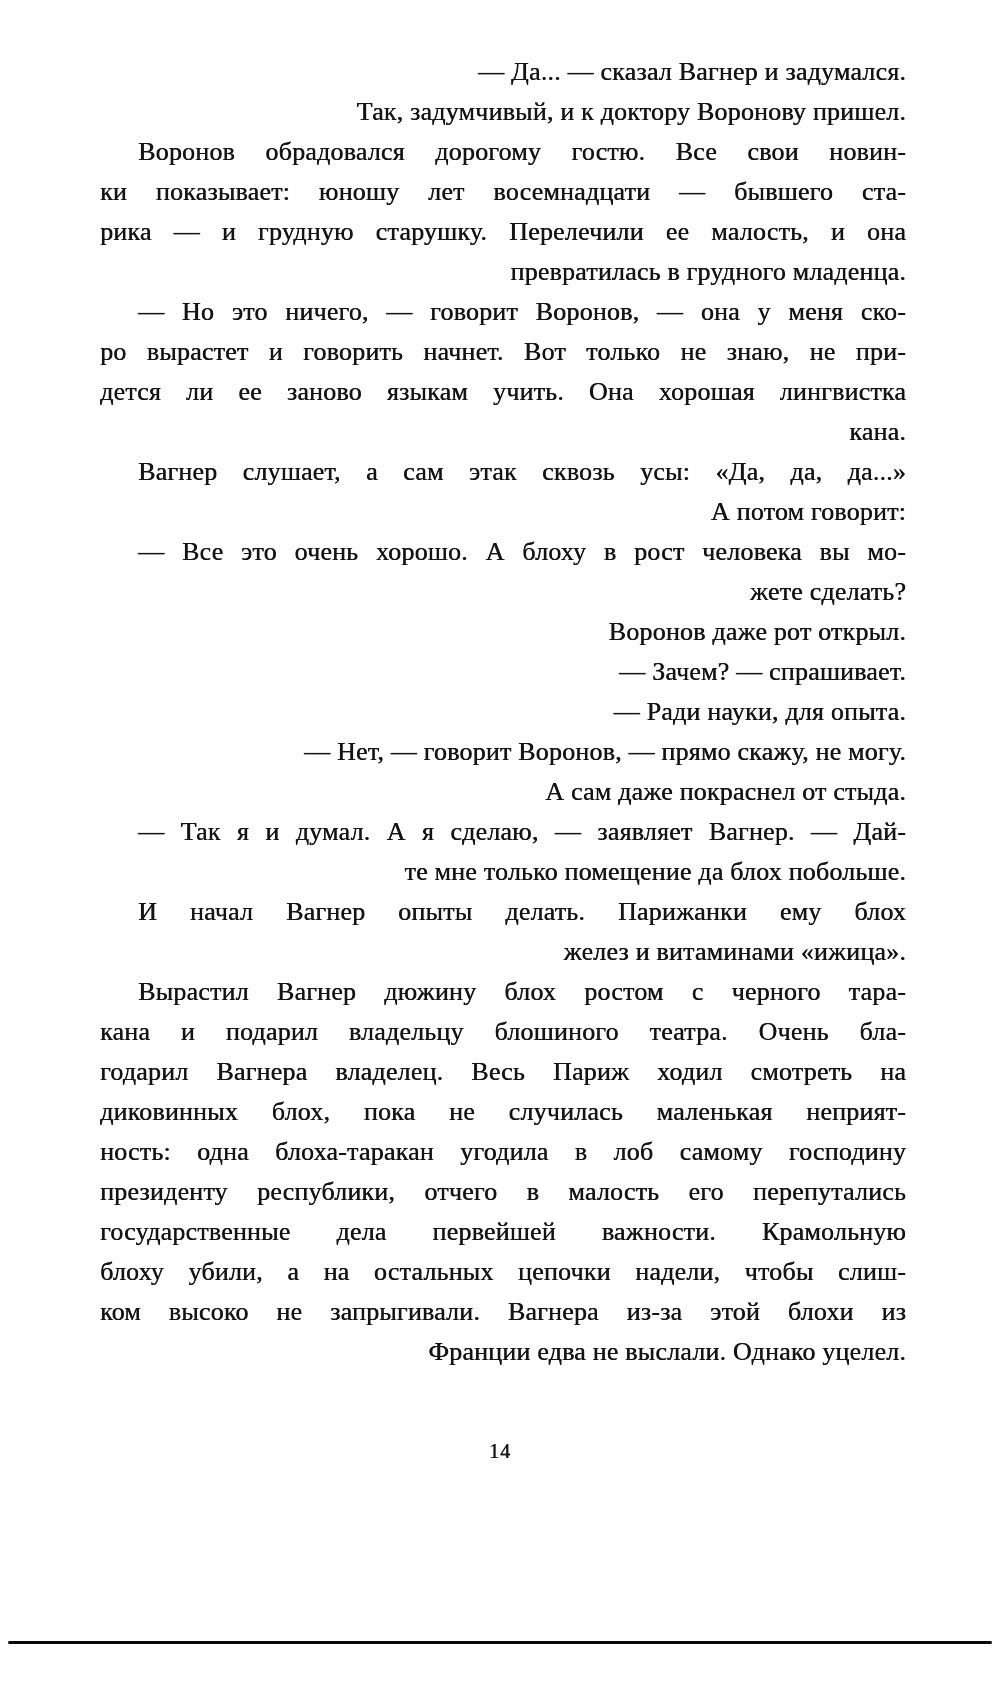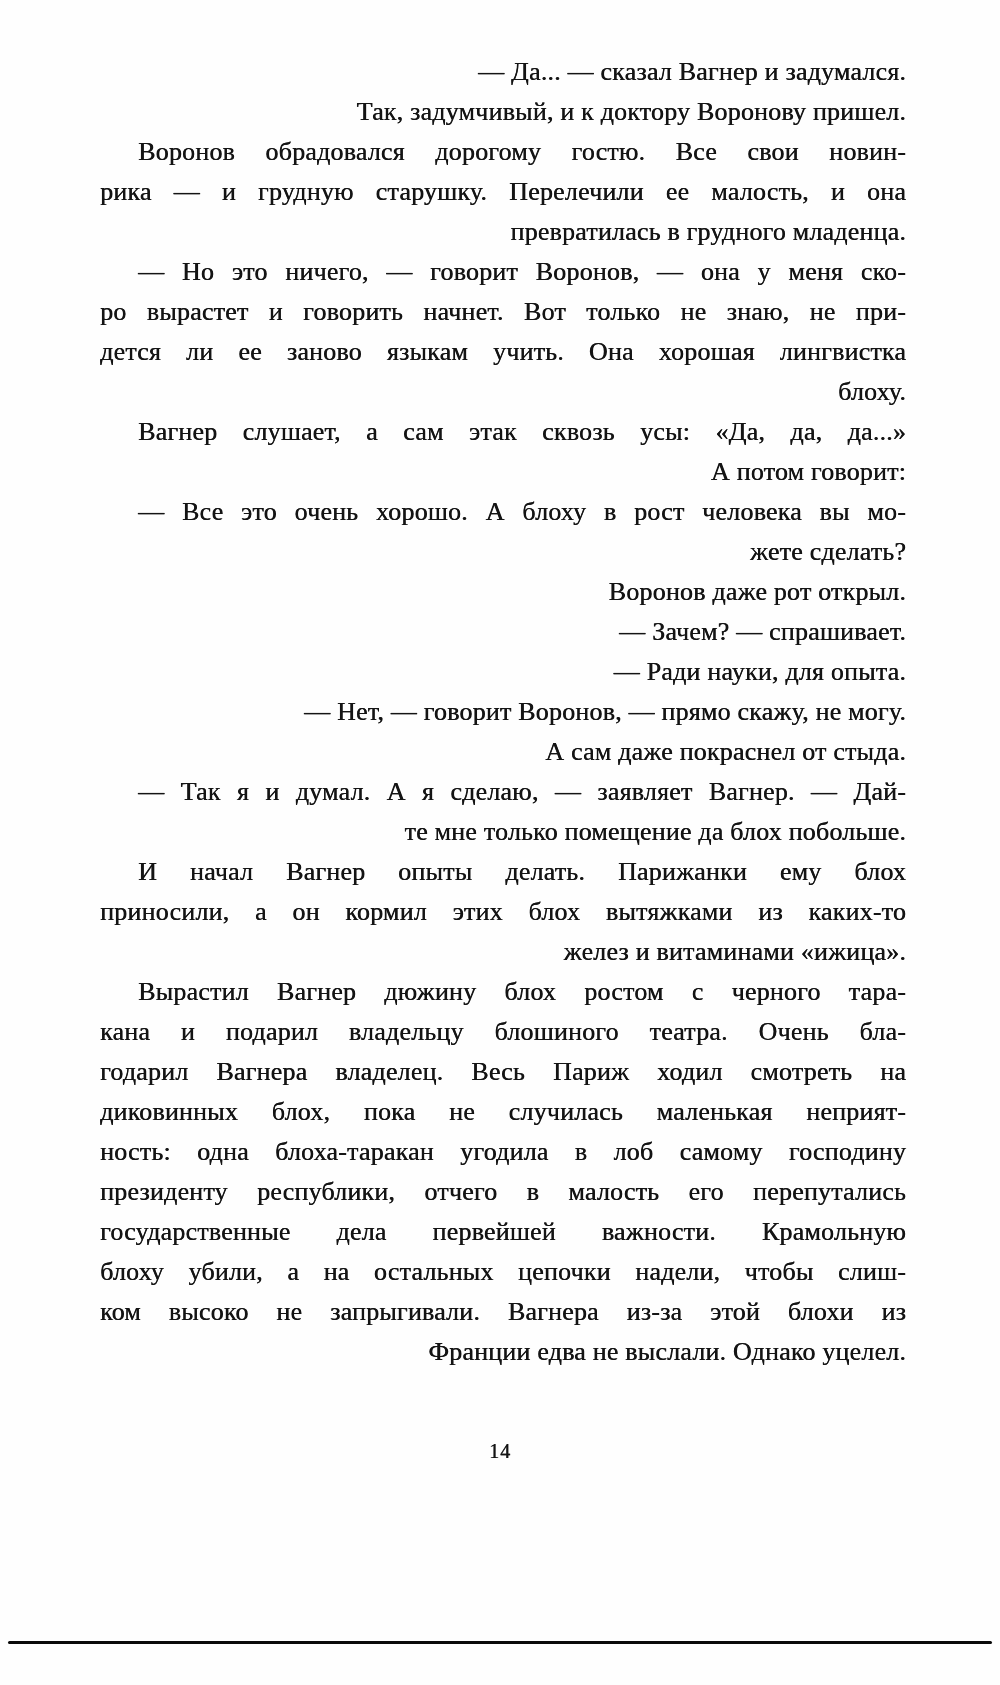--- a/index.html
+++ b/index.html
@@ -75,28 +75,29 @@
 <div class="page">
   <div class="text-block" id="text-block">
       <div class="paragraph">
         <div class="line first">— Да... — сказал Вагнер и задумался.</div>
       </div>
       <div class="paragraph">
         <div class="line first">Так, задумчивый, и к доктору Воронову пришел.</div>
       </div>
       <div class="paragraph">
         <div class="line first fill">Воронов обрадовался дорогому гостю. Все свои новин-</div>
+        <div class="line fill">ки показывает: юношу лет восемнадцати — бывшего ста-</div>
         <div class="line fill">рика — и грудную старушку. Перелечили ее малость, и она</div>
         <div class="line">превратилась в грудного младенца.</div>
       </div>
       <div class="paragraph">
         <div class="line first fill">— Но это ничего, — говорит Воронов, — она у меня ско-</div>
         <div class="line fill">ро вырастет и говорить начнет. Вот только не знаю, не при-</div>
         <div class="line fill">дется ли ее заново языкам учить. Она хорошая лингвистка</div>
-        <div class="line">блоху.</div>
+        <div class="line">кана.</div>
       </div>
       <div class="paragraph">
         <div class="line first fill">Вагнер слушает, а сам этак сквозь усы: «Да, да, да...»</div>
         <div class="line">А потом говорит:</div>
       </div>
       <div class="paragraph">
         <div class="line first fill">— Все это очень хорошо. А блоху в рост человека вы мо-</div>
         <div class="line">жете сделать?</div>
       </div>
       <div class="paragraph">
@@ -113,21 +114,20 @@
       </div>
       <div class="paragraph">
         <div class="line first">А сам даже покраснел от стыда.</div>
       </div>
       <div class="paragraph">
         <div class="line first fill">— Так я и думал. А я сделаю, — заявляет Вагнер. — Дай-</div>
         <div class="line">те мне только помещение да блох побольше.</div>
       </div>
       <div class="paragraph">
         <div class="line first fill">И начал Вагнер опыты делать. Парижанки ему блох</div>
-        <div class="line fill">приносили, а он кормил этих блох вытяжками из каких-то</div>
         <div class="line">желез и витаминами «ижица».</div>
       </div>
       <div class="paragraph">
         <div class="line first fill">Вырастил Вагнер дюжину блох ростом с черного тара-</div>
         <div class="line fill">кана и подарил владельцу блошиного театра. Очень бла-</div>
         <div class="line fill">годарил Вагнера владелец. Весь Париж ходил смотреть на</div>
         <div class="line fill">диковинных блох, пока не случилась маленькая неприят-</div>
         <div class="line fill">ность: одна блоха-таракан угодила в лоб самому господину</div>
         <div class="line fill">президенту республики, отчего в малость его перепутались</div>
         <div class="line fill">государственные дела первейшей важности. Крамольную</div>

